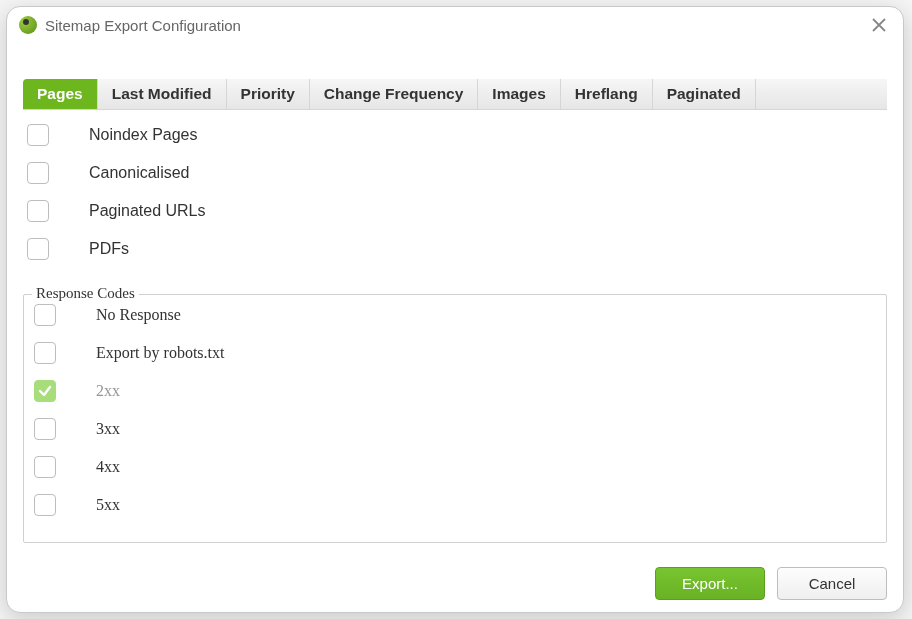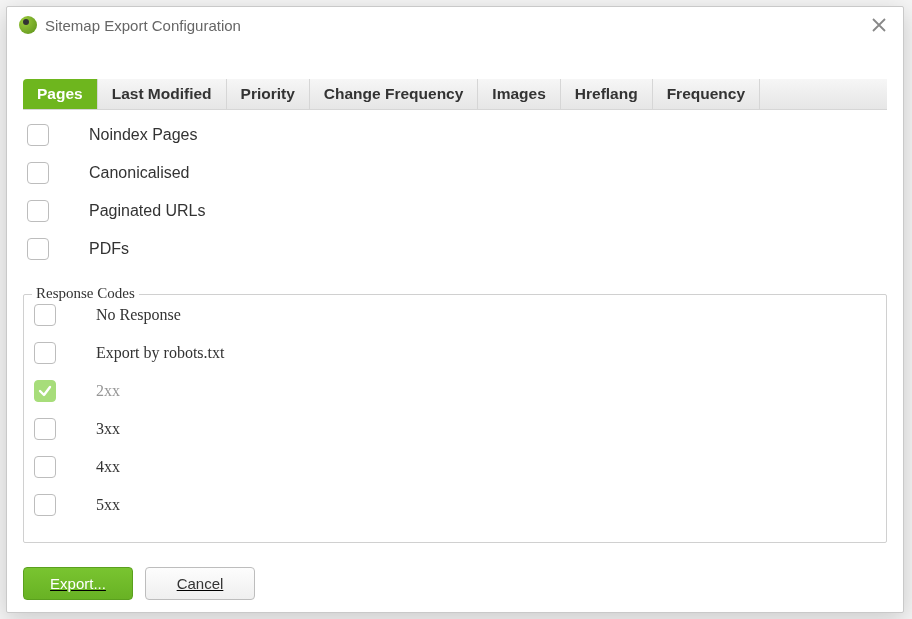--- a/index.html
+++ b/index.html
@@ -12,21 +12,21 @@
       position: relative;
     }
     .dialog {
       position: absolute;
       top: 6px;
       left: 6px;
       width: 898px;
       height: 607px;
       background: #fff;
       border: 1px solid #c9c9c9;
-      border-radius: 2px;
+      border-radius: 14px;
       box-shadow: 0 6px 24px rgba(0,0,0,0.18);
       display: flex;
       flex-direction: column;
     }
     .titlebar {
       display: flex;
       align-items: center;
       padding: 6px 12px;
       height: 36px;
     }
@@ -145,23 +145,23 @@
       position: absolute;
       top: -10px;
       left: 8px;
       background: #fff;
       padding: 0 4px;
       font-size: 15px;
       color: #333;
     }
     .footer {
       display: flex;
+      justify-content: flex-end;
       gap: 12px;
       padding: 12px 16px;
-      text-decoration: underline;
     }
     .btn {
       min-width: 110px;
       padding: 7px 22px;
       font-size: 15px;
       border-radius: 4px;
       border: 1px solid #bdbdbd;
       background: linear-gradient(#fdfdfd, #efefef);
       cursor: pointer;
       color: #333;
@@ -188,21 +188,21 @@
   </div>
 
   <div class="content">
     <div class="tabbar" id="tabbar">
         <div class="tab active">Pages</div>
         <div class="tab">Last Modified</div>
         <div class="tab">Priority</div>
         <div class="tab">Change Frequency</div>
         <div class="tab">Images</div>
         <div class="tab">Hreflang</div>
-        <div class="tab">Frequency</div>
+        <div class="tab">Paginated</div>
         <div class="tabbar-fill"></div>
       </div>
 
     <div class="options" id="page-options">
         <div class="checkrow">
           <div class="checkbox"></div>
           <div class="check-label">Noindex Pages</div>
         </div>
         <div class="checkrow">
           <div class="checkbox"></div>

